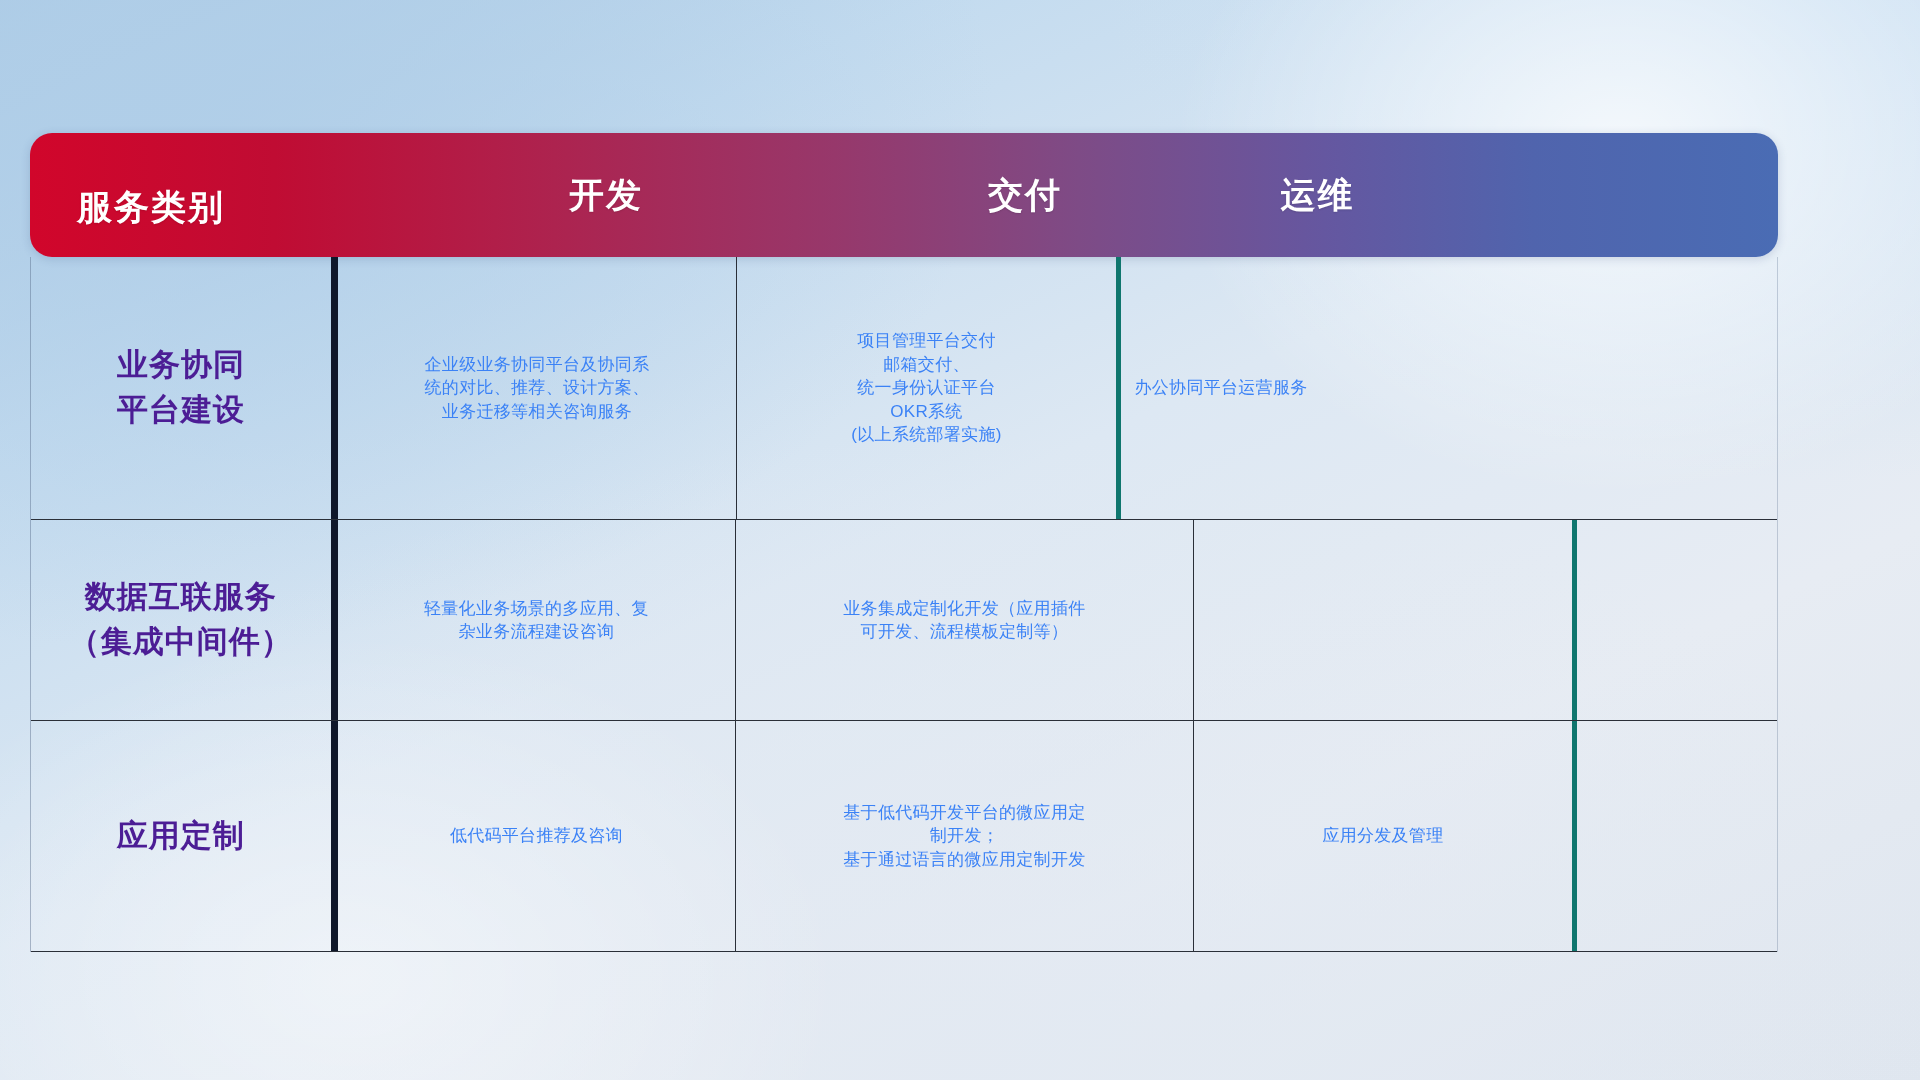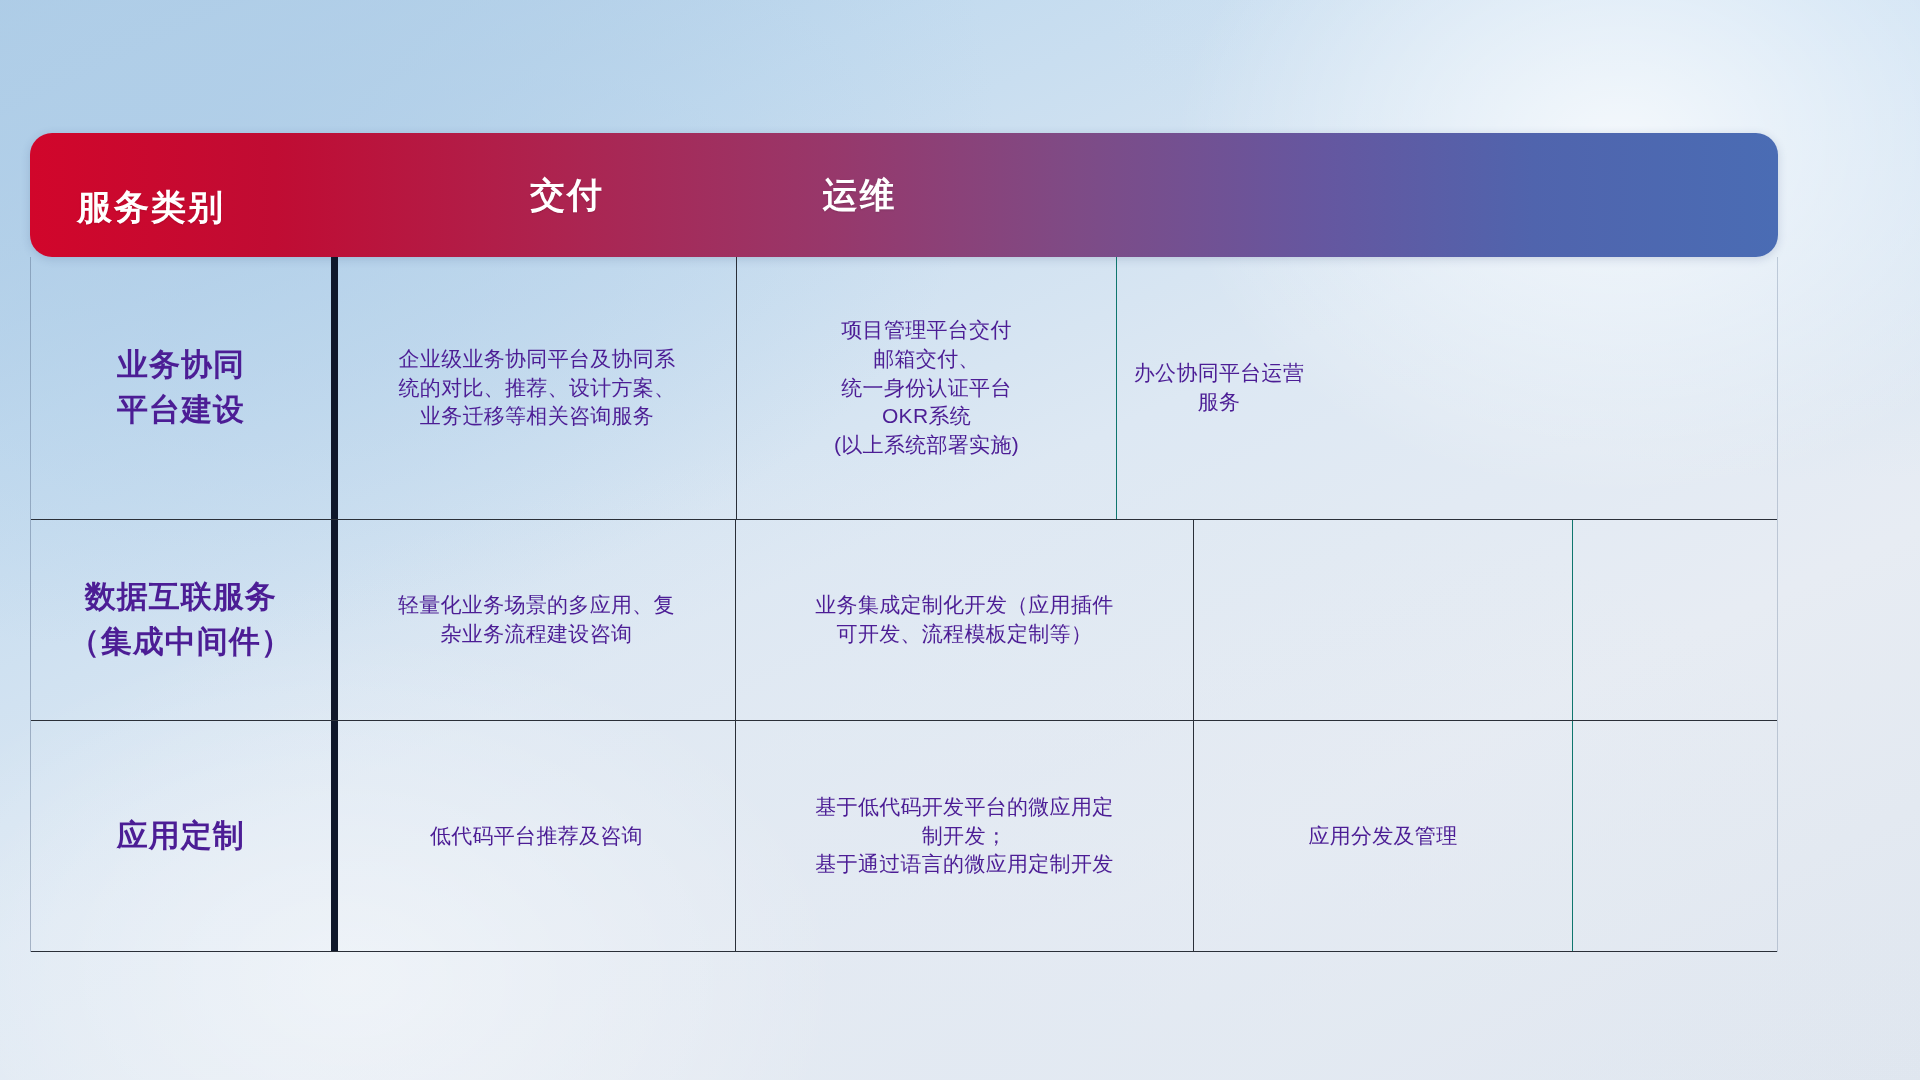--- a/index.html
+++ b/index.html
@@ -95,54 +95,57 @@
 
   .tr-0 { height: 262px; }
   .tr-1 { height: 200px; }
   .tr-2 { height: 230px; }
 
   .td {
     display: flex;
     align-items: center;
     justify-content: center;
     text-align: center;
-    color: #4c1d95;
-    font-size: 21px;
+    color: #3b82f6;
+    font-size: 17px;
     line-height: 1.38;
     padding: 6px 12px;
     box-sizing: border-box;
     letter-spacing: 0.3px;
   }
   .td-cat {
     width: 300px;
     color: #4c1d95;
     font-weight: bold;
     font-size: 31px;
     line-height: 1.45;
     letter-spacing: 1px;
   }
   .td-1 { width: 405px; border-left: 7px solid #0f172a; }
   .td-2 { width: 458px; border-left: 1px solid #2a2f38; }
   .td-3 { width: 380px; border-left: 1px solid #2a2f38; }
-  .td-4 { width: 205px; border-left: 1px solid #0f766e; }
+  .td-4 { width: 205px; border-left: 5px solid #0f766e; }
 
   .cell-text { white-space: pre-line; }
 </style>
 </head>
 <body>
 
 <div class="stage">
   <div class="glow-tr"></div>
   <div class="glow-bl"></div>
 
   <div class="table-wrap">
 
     <div class="thead">
       <div class="th th-0">
         <span>服务类别</span>
+      </div>
+      <div class="th th-2">
+        <span>开发</span>
       </div>
       <div class="th th-3">
         <span>交付</span>
       </div>
       <div class="th th-4">
         <span>运维</span>
       </div>
     </div>
 
     <div class="tbody">

